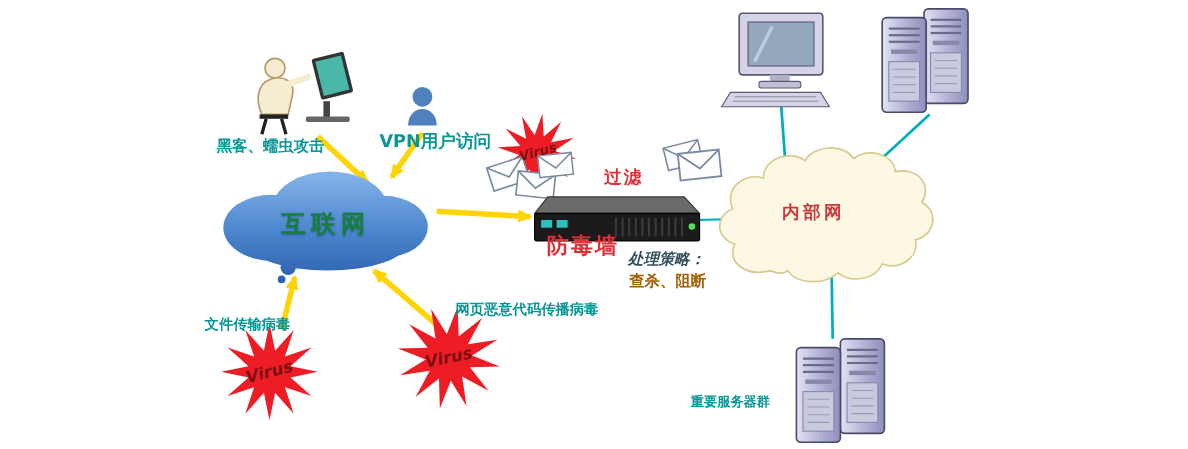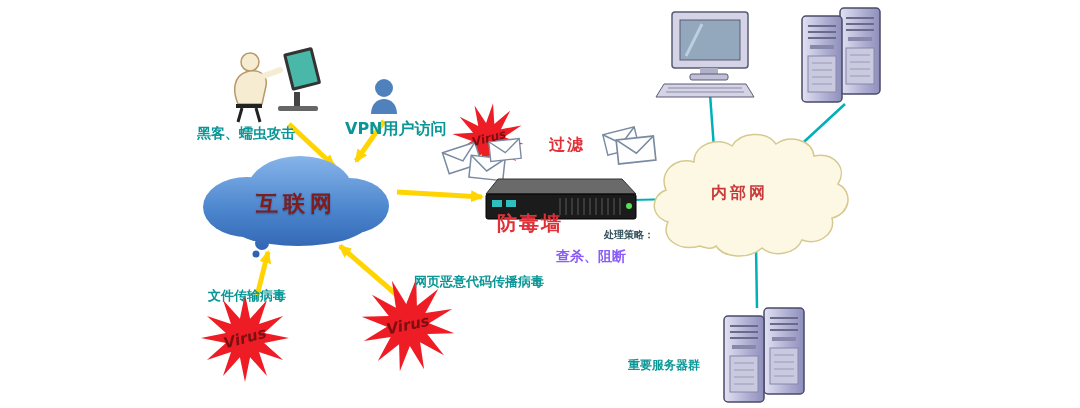--- a/index.html
+++ b/index.html
@@ -5,30 +5,30 @@
   html,body{margin:0;padding:0;background:#ffffff;}
   .stage{
     position:relative;width:1080px;height:408px;background:#ffffff;
     overflow:hidden;font-family:"DejaVu Sans",sans-serif;
   }
   .layer{position:absolute;left:0;top:0;}
   .lbl{position:absolute;font-weight:bold;white-space:nowrap;line-height:1.1;}
   .teal{color:#0a9696;}
   .red{color:#e03038;}
   .dark{color:#33505c;}
-  .white{color:#7f1d1d;font-family:Liberation Serif, serif;}
+  .white{color:#15803d;font-family:Liberation Serif, serif;}
   .lbl-hacker{left:197px;top:126px;font-size:14px;}
   .lbl-vpn{left:345px;top:120px;font-size:16px;}
   .lbl-internet{left:256px;top:192px;font-size:22px;letter-spacing:5px;text-shadow:0 1px 2px rgba(0,0,40,.35);}
-  .lbl-filter{left:549px;top:136px;font-size:16px;letter-spacing:2px;}
+  .lbl-filter{left:549px;top:152px;font-size:16px;letter-spacing:2px;}
   .lbl-firewall{left:497px;top:212px;font-size:20px;letter-spacing:2px;}
-  .lbl-policy-title{left:604px;top:229px;font-size:10px;}
-  .lbl-policy-actions{left:556px;top:249px;font-size:14px;color:#8b5cf6;}
+  .lbl-policy-title{left:571px;top:229px;font-size:14px;font-style:italic;}
+  .lbl-policy-actions{left:572px;top:249px;font-size:14px;color:#a16207;}
   .lbl-intranet{left:711px;top:184px;font-size:16px;letter-spacing:3px;color:#c93b3b;}
-  .lbl-file-virus{left:208px;top:289px;font-size:13px;}
+  .lbl-file-virus{left:186px;top:289px;font-size:13px;}
   .lbl-web-virus{left:366px;top:275px;font-size:13px;padding-left:48px;}
   .lbl-servers{left:628px;top:359px;font-size:12px;}
   .virus-text{
     fill:#7c0f12;font-weight:bold;font-style:italic;text-anchor:middle;
     font-family:"DejaVu Sans",sans-serif;
   }
 </style>
 </head>
 <body>
 

